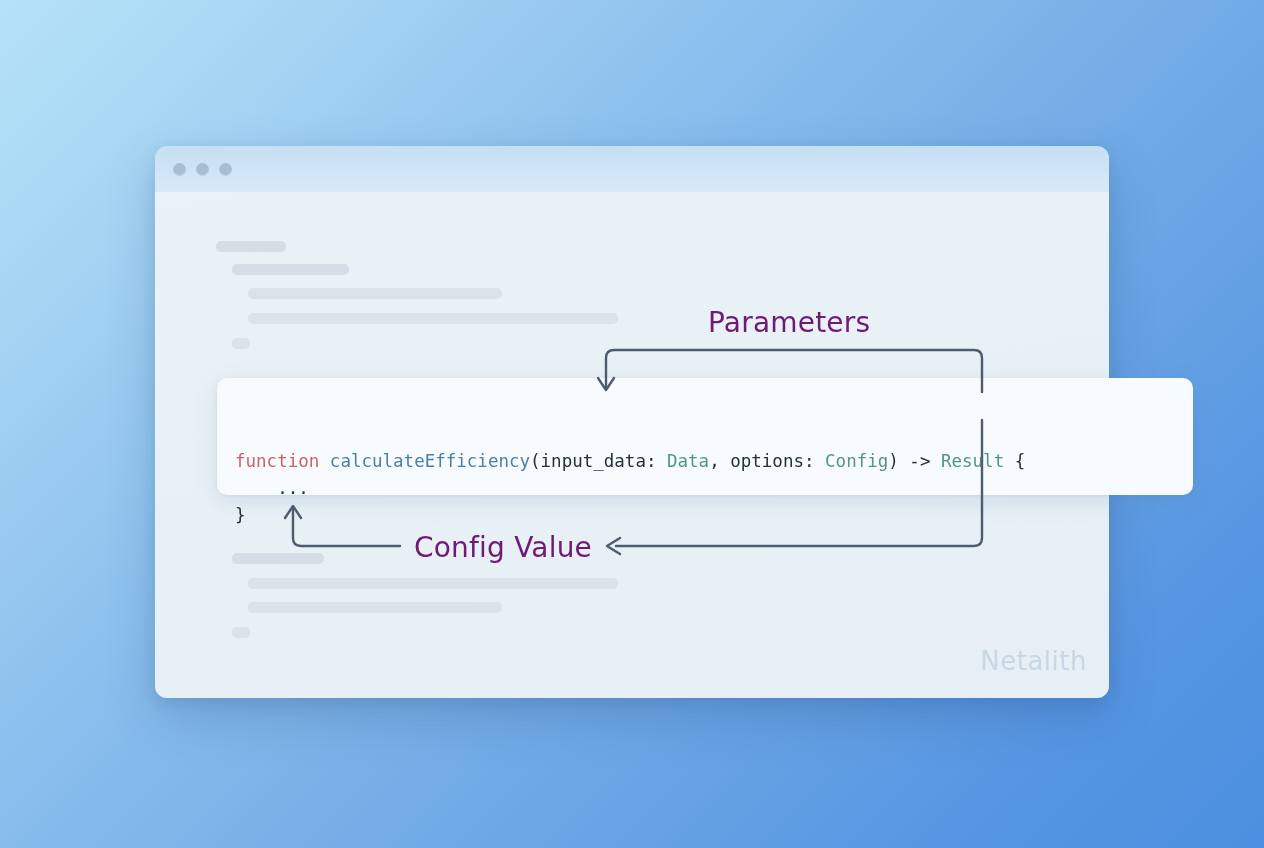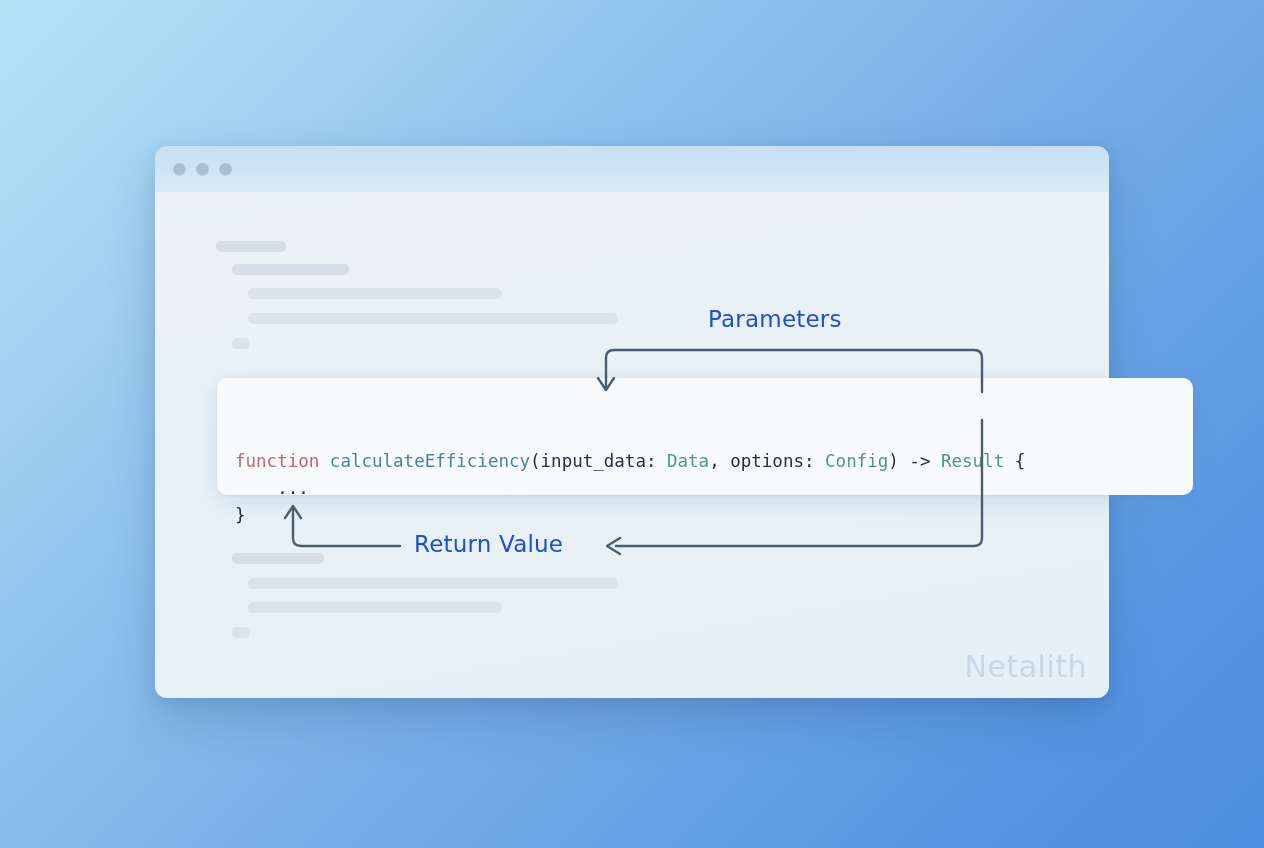--- a/index.html
+++ b/index.html
@@ -89,43 +89,43 @@
     font-size: 17.5px;
     line-height: 27px;
     color: #24303c;
     white-space: pre;
   }
 
   
   .anno-label {
     position: absolute;
     font-family: "DejaVu Sans", "Liberation Sans", sans-serif;
-    color: #1d4ed8;
-    font-size: 23px;
+    color: #701a75;
+    font-size: 28px;
     letter-spacing: 0.2px;
     white-space: nowrap;
   }
   #params-label { left: 708px; top: 306px; }
   #return-label { left: 414px; top: 531px; }
 
   
   .connectors {
     position: absolute;
     left: 0; top: 0;
     width: 1264px;
     height: 848px;
     pointer-events: none;
   }
 
   
   .watermark {
     position: absolute;
     right: 22px;
-    bottom: 14px;
-    font-size: 30px;
+    bottom: 22px;
+    font-size: 26px;
     color: #c6d7e6;
     letter-spacing: 0.5px;
   }
 </style>
 </head>
 <body>
 
 <div class="window">
 
   <div class="titlebar">
@@ -162,13 +162,13 @@
 
   <path d="M 982 420 L 982 538 Q 982 546 974 546 L 616 546" fill="none" stroke="#4b5d6e" stroke-width="2.4" stroke-linecap="round"></path>
   <path d="M 620 538 L 607 546 L 620 554" fill="none" stroke="#4b5d6e" stroke-width="2.4" stroke-linecap="round" stroke-linejoin="round"></path>
 
   <path d="M 400 546 L 301 546 Q 293 546 293 538 L 293 508" fill="none" stroke="#4b5d6e" stroke-width="2.4" stroke-linecap="round"></path>
   <path d="M 285 518 L 293 506 L 301 518" fill="none" stroke="#4b5d6e" stroke-width="2.4" stroke-linecap="round" stroke-linejoin="round"></path>
 </svg>
 
 <div class="anno-label" id="params-label">Parameters</div>
 
-<div class="anno-label" id="return-label">Return Value</div>
+<div class="anno-label" id="return-label">Config Value</div>
 
 </body></html>

